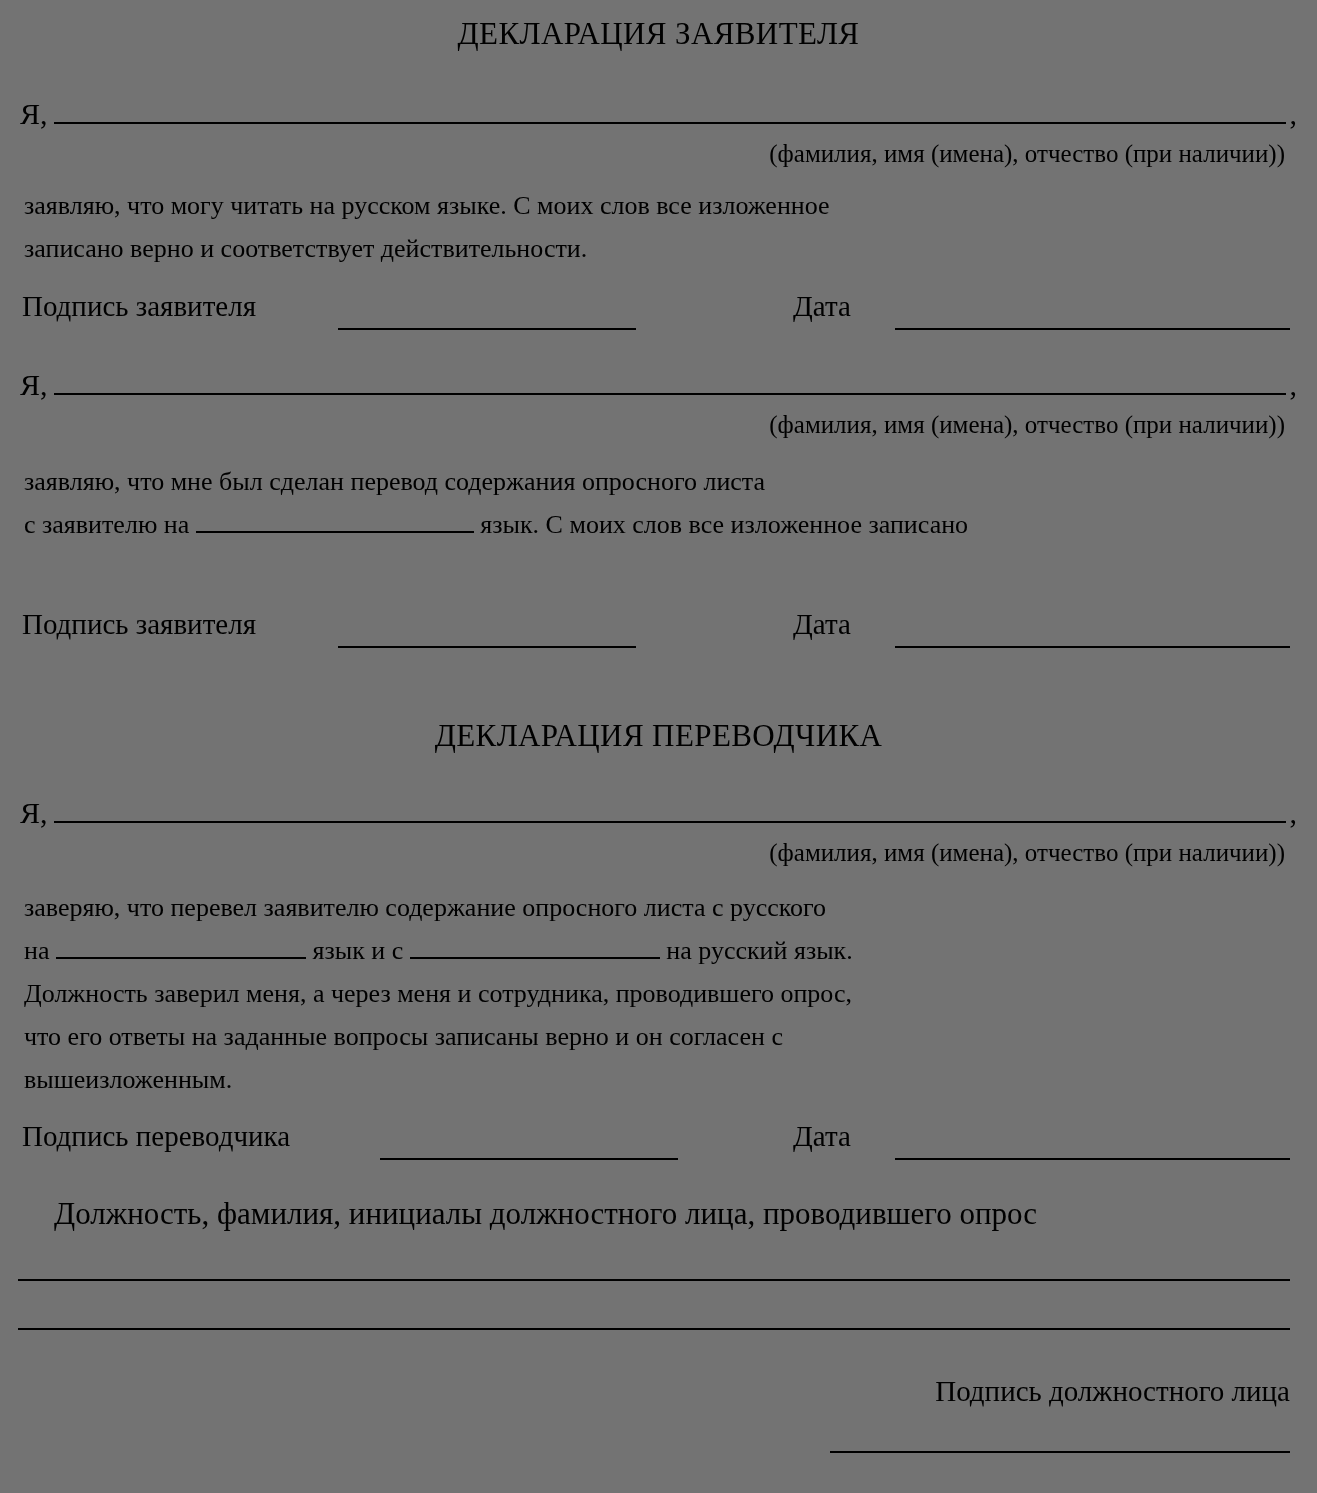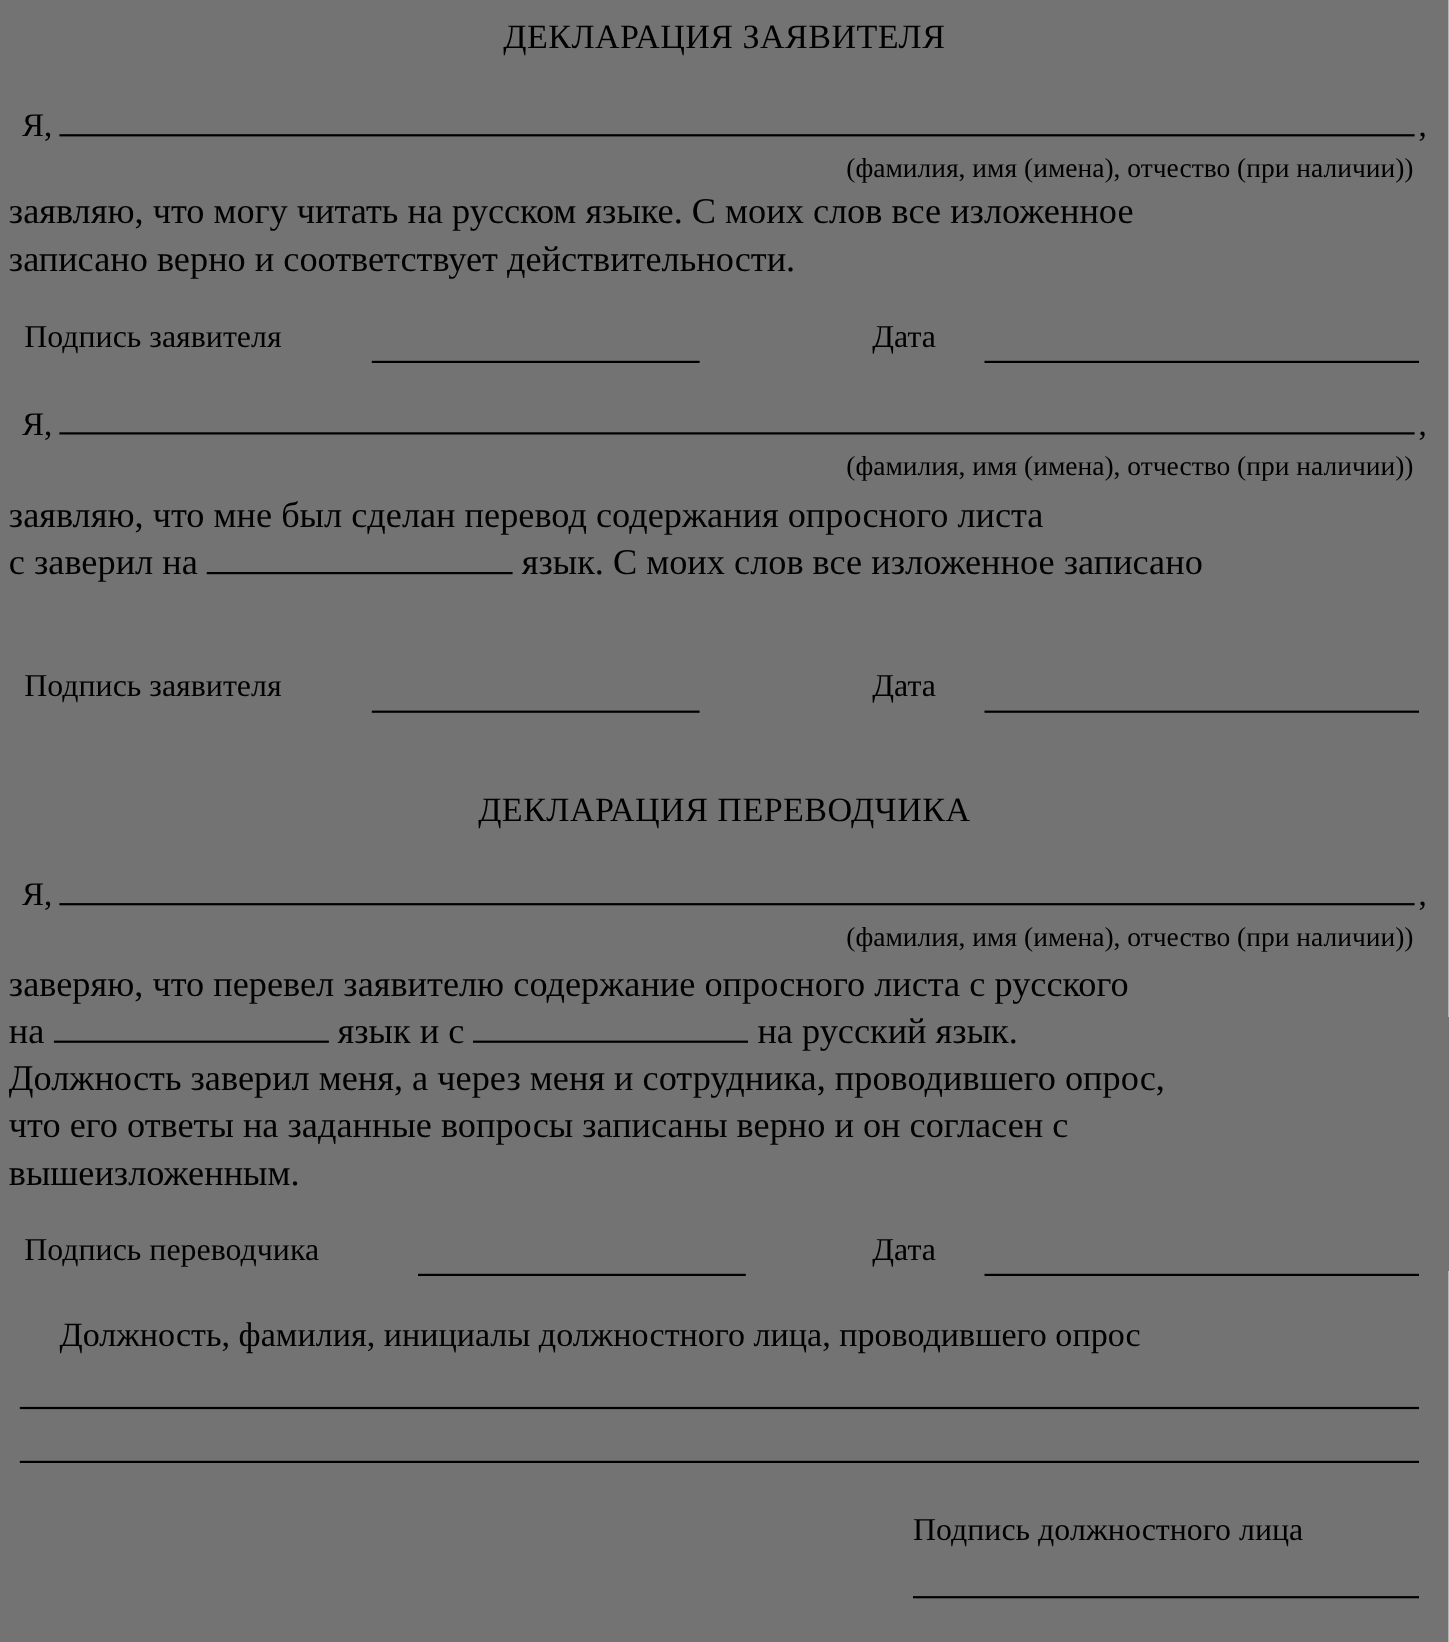--- a/index.html
+++ b/index.html
@@ -63,26 +63,27 @@
     font-size: 25px;
     white-space: nowrap;
   }
   .caption.offset-left {
     width: 1285px;
   }
 
   
   .para {
     position: absolute;
-    left: 8px;
+    left: 24px;
     width: 1266px;
-    font-size: 33px;
+    font-size: 26px;
     line-height: 43px;
     text-align: justify;
     text-justify: inter-word;
+    margin-top: 12px;
   }
   .para .lastline {
     text-align: left;
   }
 
   
   .inline-blank {
     display: inline-block;
     border-bottom: 2.5px solid #000;
     vertical-align: baseline;
@@ -114,20 +115,21 @@
     position: absolute;
     left: 22px;
     font-size: 31px;
     white-space: nowrap;
     margin-left: 32px;
   }
   .sign-official-label {
     position: absolute;
     font-size: 29px;
     white-space: nowrap;
+    text-align: right;
   }
 </style>
 </head>
 <body>
 
 <div class="page">
 
   <div class="doc-title" style="top:16px;">ДЕКЛАРАЦИЯ ЗАЯВИТЕЛЯ</div>
 
   <div class="name-row" style="top:92px;">
@@ -154,21 +156,21 @@
     <span class="ya">Я,</span>
     <span class="blank"></span>
     <span class="comma">,</span>
   </div>
 
   <div class="caption offset-left" style="top:411px;">(фамилия, имя (имена), отчество (при наличии))</div>
 
   <div class="para" style="top:448px;">
     <div>заявляю, что мне был сделан перевод содержания опросного листа</div>
     <div class="lastline">
-      <span>с заверил на</span>
+      <span>с заявителю на</span>
       <span class="inline-blank ib-w278"></span>
       <span>язык. С моих слов все изложенное записано</span>
     </div>
   </div>
 
   <div class="sig-row" style="top:608px; left:0; width:1317px;">
     <span class="sig-label" style="left:22px;">Подпись заявителя</span>
     <span class="rule" style="left:338px; top:38px; width:298px;"></span>
     <span class="sig-label" style="left:793px;">Дата</span>
     <span class="rule" style="left:895px; top:38px; width:395px;"></span>

